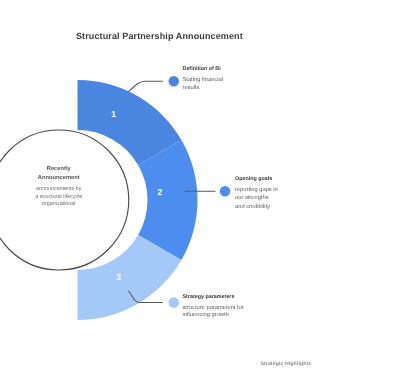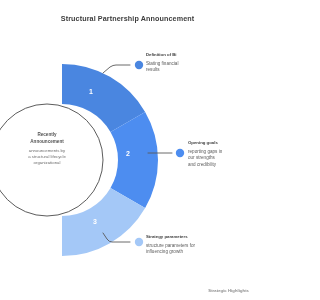--- a/index.html
+++ b/index.html
@@ -11,21 +11,21 @@
     width: 255px;
     height: 300px;
     position: relative;
     overflow: hidden;
     font-family: "Liberation Sans", sans-serif;
     -webkit-font-smoothing: antialiased;
   }
 
   #chart-title {
     position: absolute;
-    top: 14px;
+    top: 24px;
     left: 0;
     width: 255px;
     text-align: center;
     font-size: 7.2px;
     font-weight: bold;
     color: #3d3d3d;
     letter-spacing: 0.1px;
   }
 
   #diagram-svg {

